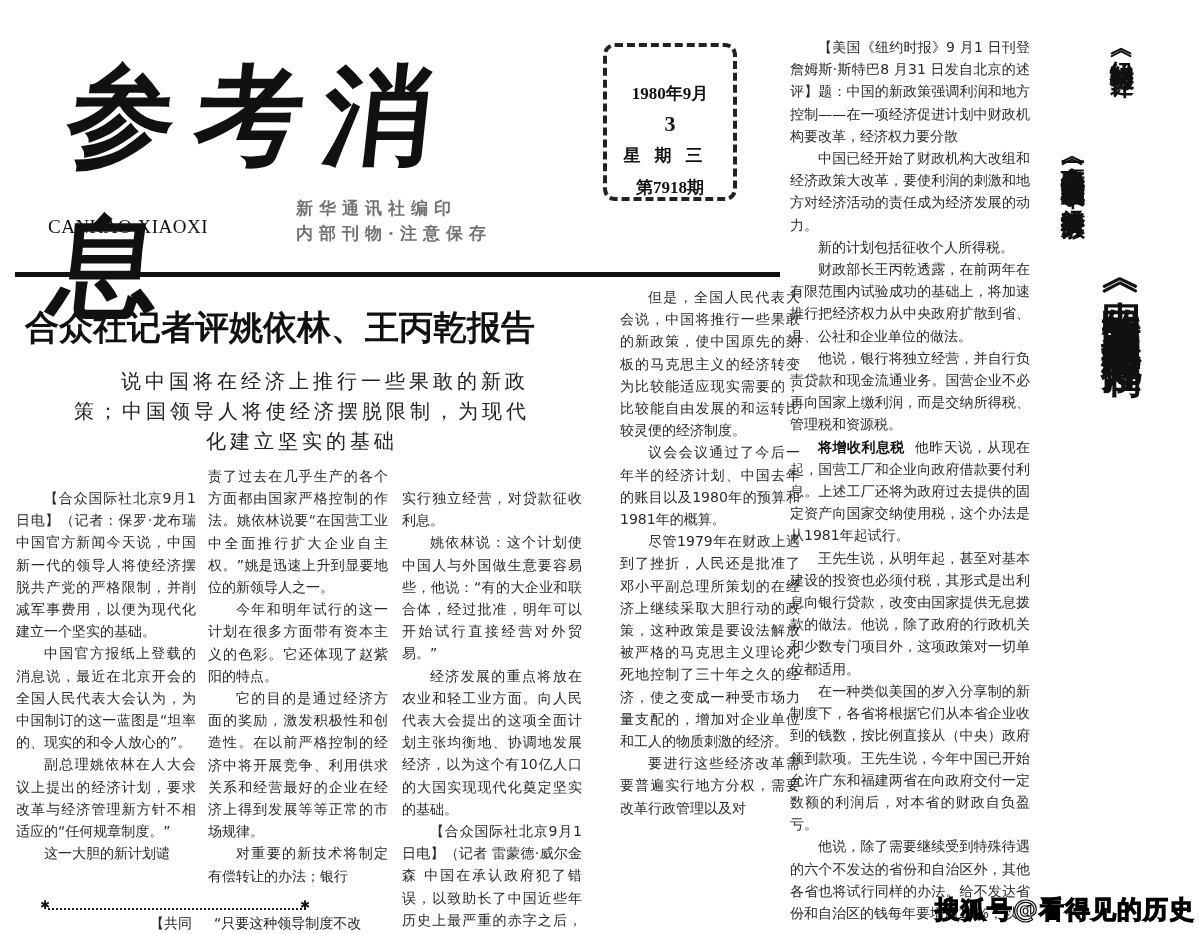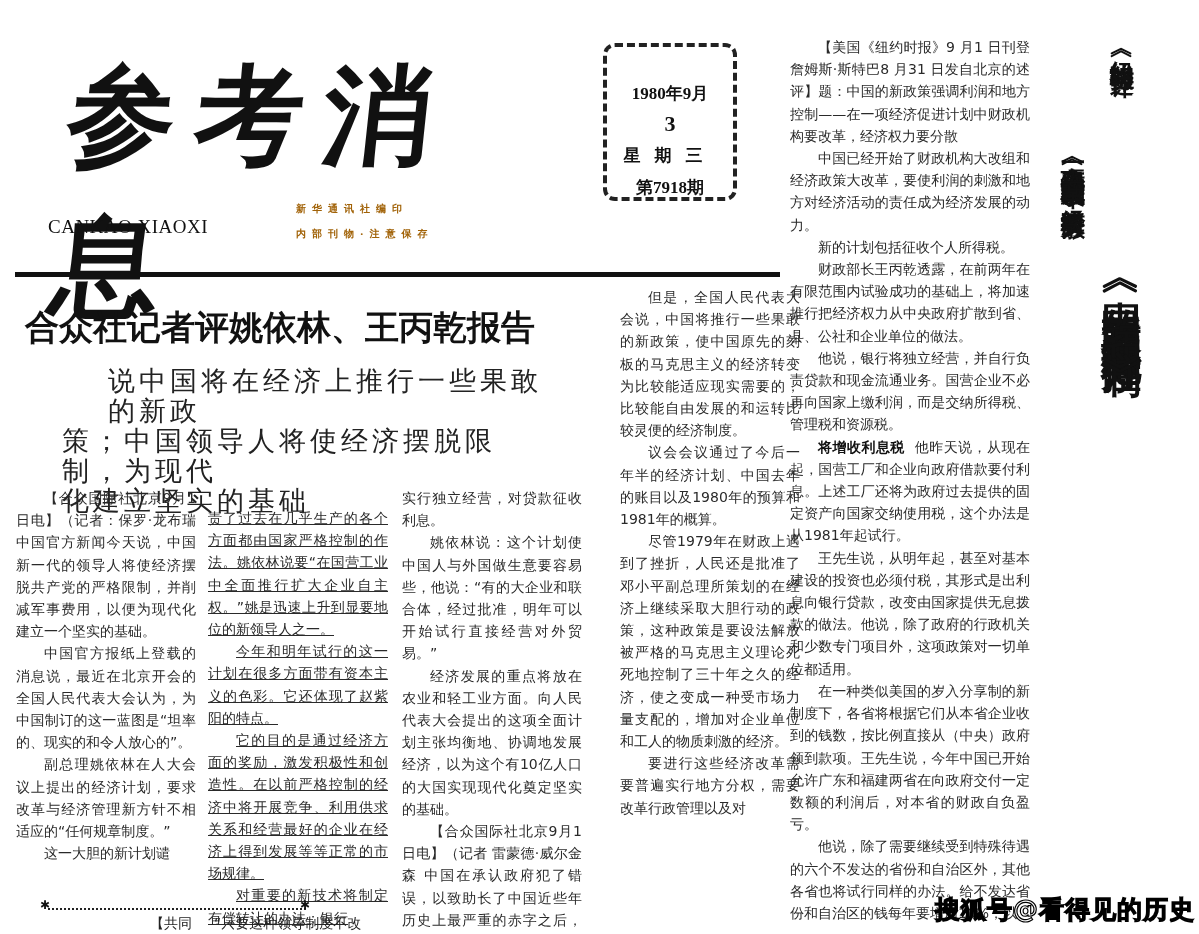--- a/index.html
+++ b/index.html
@@ -1,35 +1,35 @@
 <!DOCTYPE html>
 <html><head>
 <meta charset="utf-8">
 <style>
   html,body{margin:0;padding:0;}
   body{width:1199px;height:934px;background:#ffffff;position:relative;overflow:hidden;color:#1a1a1a;font-family:"DejaVu Serif",serif;}
   .abs{position:absolute;}
   .masthead{left:60px;top:40px;width:480px;height:150px;}
   .masthead .calli{font-size:108px;font-weight:bold;letter-spacing:20px;line-height:150px;color:#111;font-family:"DejaVu Serif",serif;transform:skewX(-6deg);}
   .latin{left:48px;top:204px;font-family:"Liberation Serif",serif;font-size:19px;color:#111;letter-spacing:0.5px;margin-top:12px;}
-  .pub{left:296px;top:196px;font-size:10px;font-weight:bold;line-height:25px;letter-spacing:6px;color:#a16207;}
+  .pub{left:296px;top:196px;font-size:17px;font-weight:bold;line-height:25px;letter-spacing:6px;color:#737373;}
   .datebox{left:603px;top:43px;width:126px;height:150px;border:4px dashed #222;border-radius:12px;text-align:center;font-family:"Liberation Serif",serif;color:#111;}
   .datebox div{font-size:17px;font-weight:bold;line-height:22px;}
   .datebox .day{font-size:22px;margin:8px 0 10px;}
   .datebox .wk{letter-spacing:14px;margin-bottom:10px;}
   .rule{left:15px;top:272px;width:765px;height:5px;background:#111;}
   .headline{left:25px;top:305px;font-size:34px;font-weight:bold;color:#111;letter-spacing:0;}
-  .subhead{left:62px;top:366px;width:480px;font-size:27px;line-height:30px;letter-spacing:4px;color:#222;}
+  .subhead{left:62px;top:366px;width:480px;font-size:20px;line-height:30px;letter-spacing:4px;color:#222;text-align:center;}
   .subhead span{display:block;}
   .subhead .l1{padding-left:46px;}
   .col{font-family:"DejaVu Sans",sans-serif;font-size:14px;line-height:22.2px;color:#2a2a2a;text-align:justify;}
   .col p{margin:0;text-indent:2em;}
   .col p.noind{text-indent:0;}
   .c1{left:16px;top:487px;width:180px;}
-  .c2{left:208px;top:507px;width:180px;text-decoration:underline;}
+  .c2{left:208px;top:465px;width:180px;}
   .c3{left:402px;top:487px;width:180px;}
   .c4{left:596px;top:286px;width:180px;margin-left:24px;}
   .c5{left:790px;top:36px;width:240px;}
   .wave{left:48px;top:900px;width:258px;height:8px;border-bottom:2px dotted #222;}
   .star{font-size:12px;color:#111;}
   .bottomline{top:915px;font-family:"DejaVu Sans",sans-serif;font-size:14px;color:#222;}
   .vert{writing-mode:vertical-rl;text-orientation:upright;color:#111;font-weight:bold;}
   .v1{left:1107px;top:40px;font-size:24px;line-height:30px;letter-spacing:2px;}
   .v2{left:1058px;top:148px;font-size:24px;line-height:30px;letter-spacing:1px;}
   .vbig{left:1100px;top:265px;font-size:40px;line-height:44px;letter-spacing:4px;}

